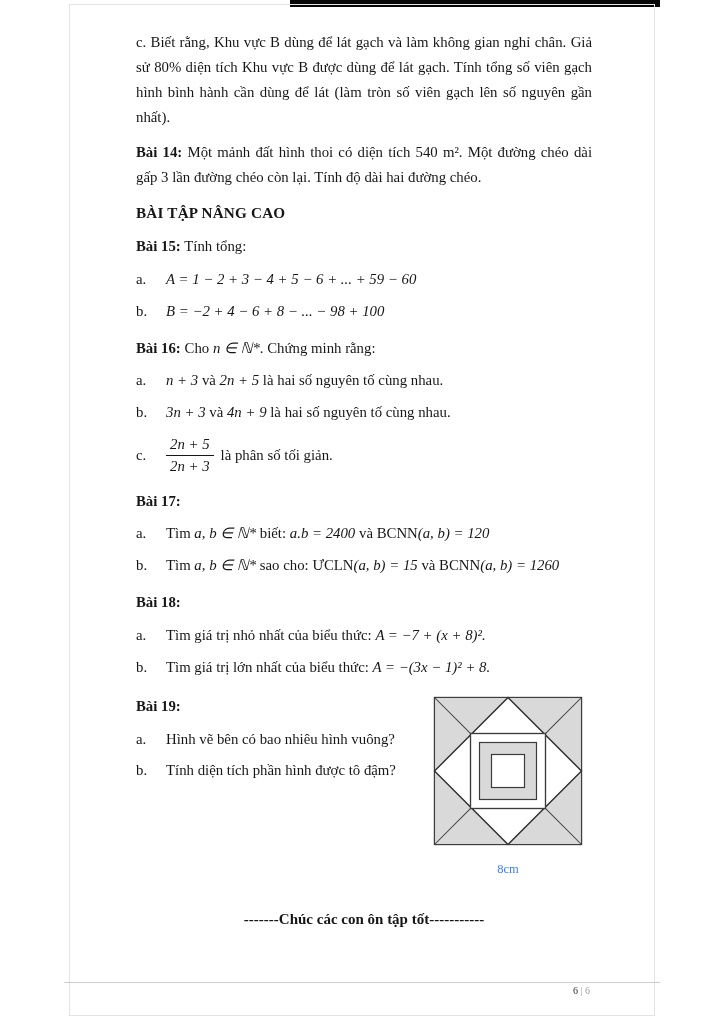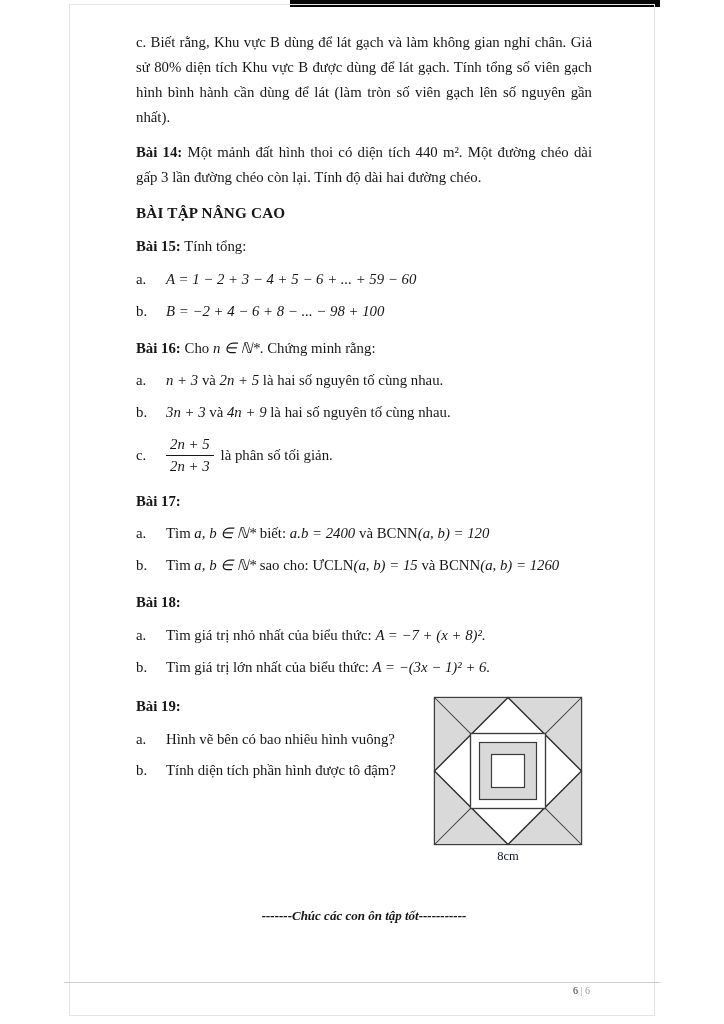--- a/index.html
+++ b/index.html
@@ -33,40 +33,40 @@
   .frac-item { align-items:center; margin:10px 0 12px; }
   .frac { display:inline-flex; flex-direction:column; align-items:center;
           font-style:italic; line-height:1.3; margin-right:7px; }
   .frac .num { border-bottom:1px solid #161616; padding:0 4px 1px; }
   .frac .den { padding-top:1px;text-align:center; }
 
   .b19-row { display:flex; justify-content:flex-start; align-items:flex-start; margin-top:14px; }
   .b19-left { flex:1; padding-right:20px; }
   .figure { width:168px; text-align:center; margin-top:2px; }
   .figure svg { display:block; margin:0 auto; }
-  .figure-label { font-size:12.5px; margin-top:3px; color:#0f172a; }
+  .figure-label { font-size:12.5px; margin-top:16px; color:#3b82f6; }
 
-  .closing { text-align:center; font-weight:bold; font-style:italic; margin-top:44px; font-size:13px; }
+  .closing { text-align:center; font-weight:bold; margin-top:34px; font-size:15px; }
 
   .footer-line { position:absolute; left:0; right:0; bottom:41px; border-top:1px solid #cccccc; }
   .footer { position:absolute; right:70px; bottom:28px; font-size:10px; color:#2a2a2a; }
   .footer .muted { color:#9c9c9c; }
 </style>
 </head>
 <body>
 
 <div class="page">
   <div class="top-bar"></div>
   <div class="page-edge"></div>
 
   <div class="content">
 
     <p class="para">c. Biết rằng, Khu vực B dùng để lát gạch và làm không gian nghỉ chân. Giả sử 80% diện tích Khu vực B được dùng để lát gạch. Tính tổng số viên gạch hình bình hành cần dùng để lát (làm tròn số viên gạch lên số nguyên gần nhất).</p>
 
-    <p class="para"><span class="b">Bài 14:</span><span> Một mảnh đất hình thoi có diện tích 440 m². Một đường chéo dài gấp 3 lần đường chéo còn lại. Tính độ dài hai đường chéo.</span></p>
+    <p class="para"><span class="b">Bài 14:</span><span> Một mảnh đất hình thoi có diện tích 540 m². Một đường chéo dài gấp 3 lần đường chéo còn lại. Tính độ dài hai đường chéo.</span></p>
 
     <h2 class="section-title">BÀI TẬP NÂNG CAO</h2>
 
     <div class="block">
       <p class="lead-line"><span class="b">Bài 15:</span><span> Tính tổng:</span></p>
       <div class="item">
         <span class="marker">a.</span>
         <span class="body math">A = 1 − 2 + 3 − 4 + 5 − 6 + ... + 59 − 60</span>
       </div>
       <div class="item">
@@ -108,21 +108,21 @@
     </div>
 
     <div class="block">
       <p class="lead-line"><span class="b">Bài 18:</span></p>
       <div class="item">
         <span class="marker">a.</span>
         <span class="body"><span>Tìm giá trị nhỏ nhất của biểu thức: </span><span class="math">A = −7 + (x + 8)².</span></span>
       </div>
       <div class="item">
         <span class="marker">b.</span>
-        <span class="body"><span>Tìm giá trị lớn nhất của biểu thức: </span><span class="math">A = −(3x − 1)² + 6.</span></span>
+        <span class="body"><span>Tìm giá trị lớn nhất của biểu thức: </span><span class="math">A = −(3x − 1)² + 8.</span></span>
       </div>
     </div>
 
     <div class="b19-row">
       <div class="b19-left">
         <p class="lead-line"><span class="b">Bài 19:</span></p>
         <div class="item">
           <span class="marker">a.</span>
           <span class="body">Hình vẽ bên có bao nhiêu hình vuông?</span>
         </div>

